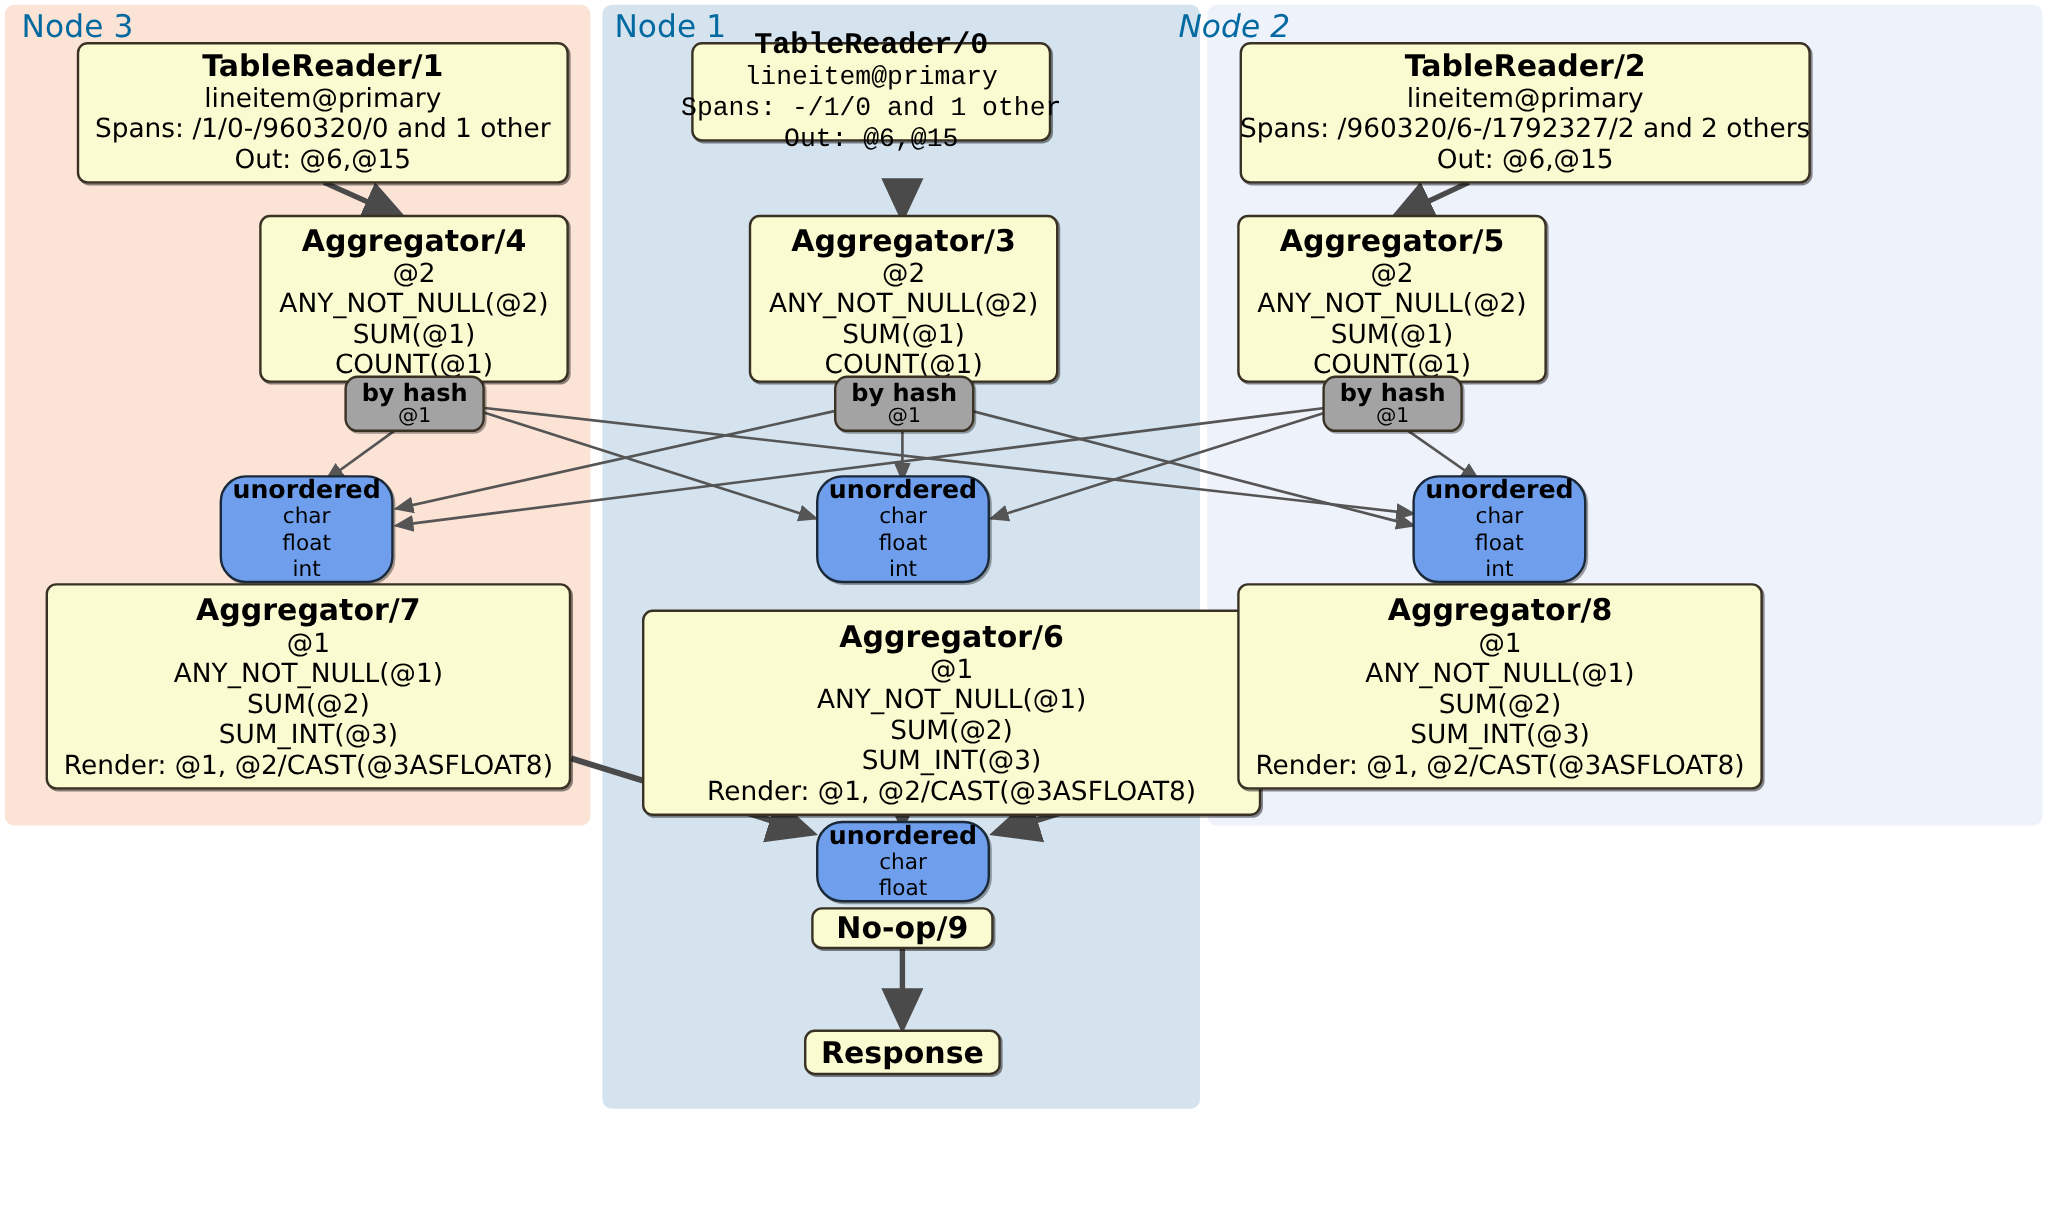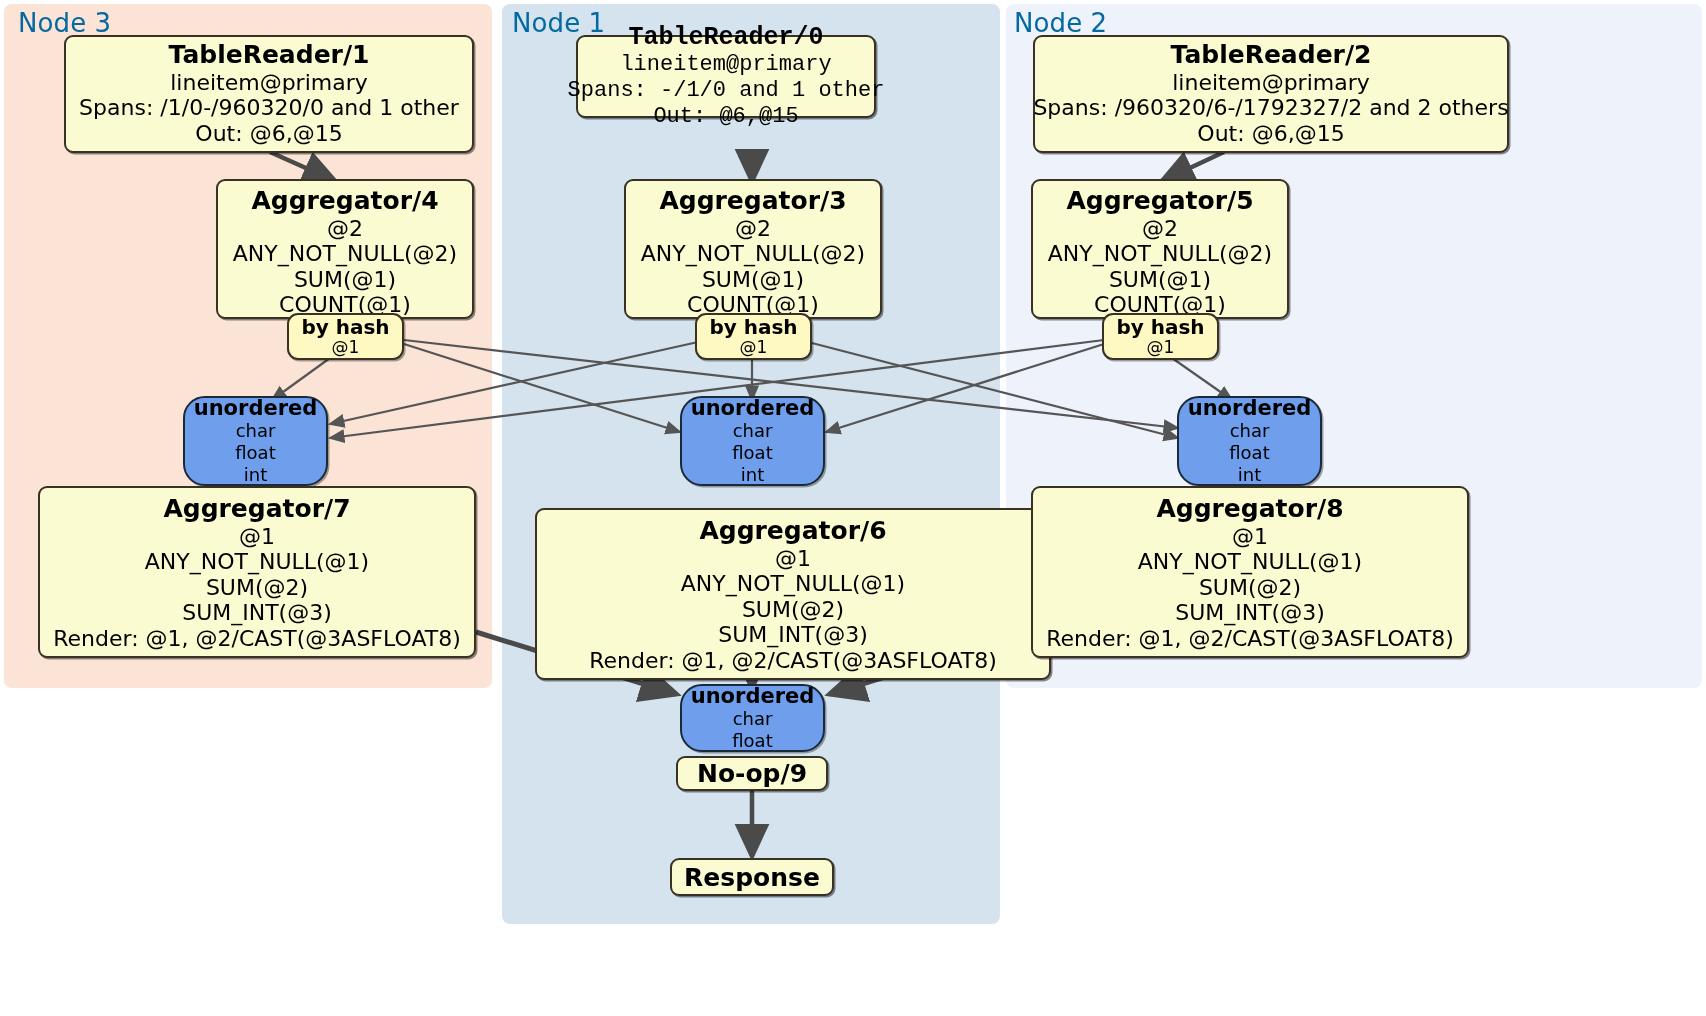--- a/index.html
+++ b/index.html
@@ -9,21 +9,21 @@
   .node-panel{position:absolute;border-radius:8px;}
   .node-label{position:absolute;font-size:26px;color:#0369a1;letter-spacing:.1px;}
 
   .box{position:absolute;box-sizing:border-box;border:2px solid #3a3125;border-radius:9px;
        background:#fbfbd2;text-align:center;color:#000;display:flex;flex-direction:column;
        justify-content:center;align-items:center;box-shadow:1.5px 1.5px 0 rgba(0,0,0,.45);}
   .box .ttl{font-weight:bold;font-size:25px;line-height:1.14;}
   .box .ln{font-size:22px;line-height:1.16;white-space:nowrap;}
 
   .router{position:absolute;box-sizing:border-box;border:2px solid #3a3125;border-radius:11px;
-          background:#fef9c3;text-align:center;display:flex;flex-direction:column;justify-content:center;
+          background:#a3a3a3;text-align:center;display:flex;flex-direction:column;justify-content:center;
           align-items:center;box-shadow:1.5px 1.5px 0 rgba(0,0,0,.35);}
   .router .ttl{font-weight:bold;font-size:20px;line-height:1.1;}
   .router .ln{font-size:17px;line-height:1.15;}
 
   .sync{position:absolute;box-sizing:border-box;border:2px solid #1b2a3a;border-radius:22px;
         background:#6f9fec;text-align:center;display:flex;flex-direction:column;justify-content:center;
         align-items:center;box-shadow:1.5px 1.5px 0 rgba(0,0,0,.35);}
   .sync .ttl{font-weight:bold;font-size:21px;line-height:1.12;}
   .sync .ln{font-size:18px;line-height:1.2;}
 
@@ -38,21 +38,21 @@
 <body>
 
 <div id="stage">
 
   <div class="node-panel" style="left:4px;top:4px;width:488px;height:684px;background:#fbe3d6;"></div>
   <div class="node-panel" style="left:502px;top:4px;width:498px;height:920px;background:#d4e3ee;"></div>
   <div class="node-panel" style="left:1006px;top:4px;width:696px;height:684px;background:#eef2fb;"></div>
 
   <div class="node-label" style="left:18px;top:8px;">Node 3</div>
   <div class="node-label" style="left:512px;top:8px;">Node 1</div>
-  <div class="node-label" style="left:1014px;top:8px;">Node 2</div>
+  <div class="node-label" style="left:982px;top:8px;font-style:italic;">Node 2</div>
 
   <svg class="edges" viewBox="0 0 1706 1016">
     <defs>
       <marker id="arrowThick" markerWidth="9" markerHeight="9" refX="7.2" refY="4.5" orient="auto">
         <path d="M0,0.6 L8.4,4.5 L0,8.4 z" fill="#4a4a4a"></path>
       </marker>
       <marker id="arrowThin" markerWidth="8" markerHeight="8" refX="6.6" refY="4" orient="auto">
         <path d="M0,0.8 L7.6,4 L0,7.2 z" fill="#555555"></path>
       </marker>
     </defs>

